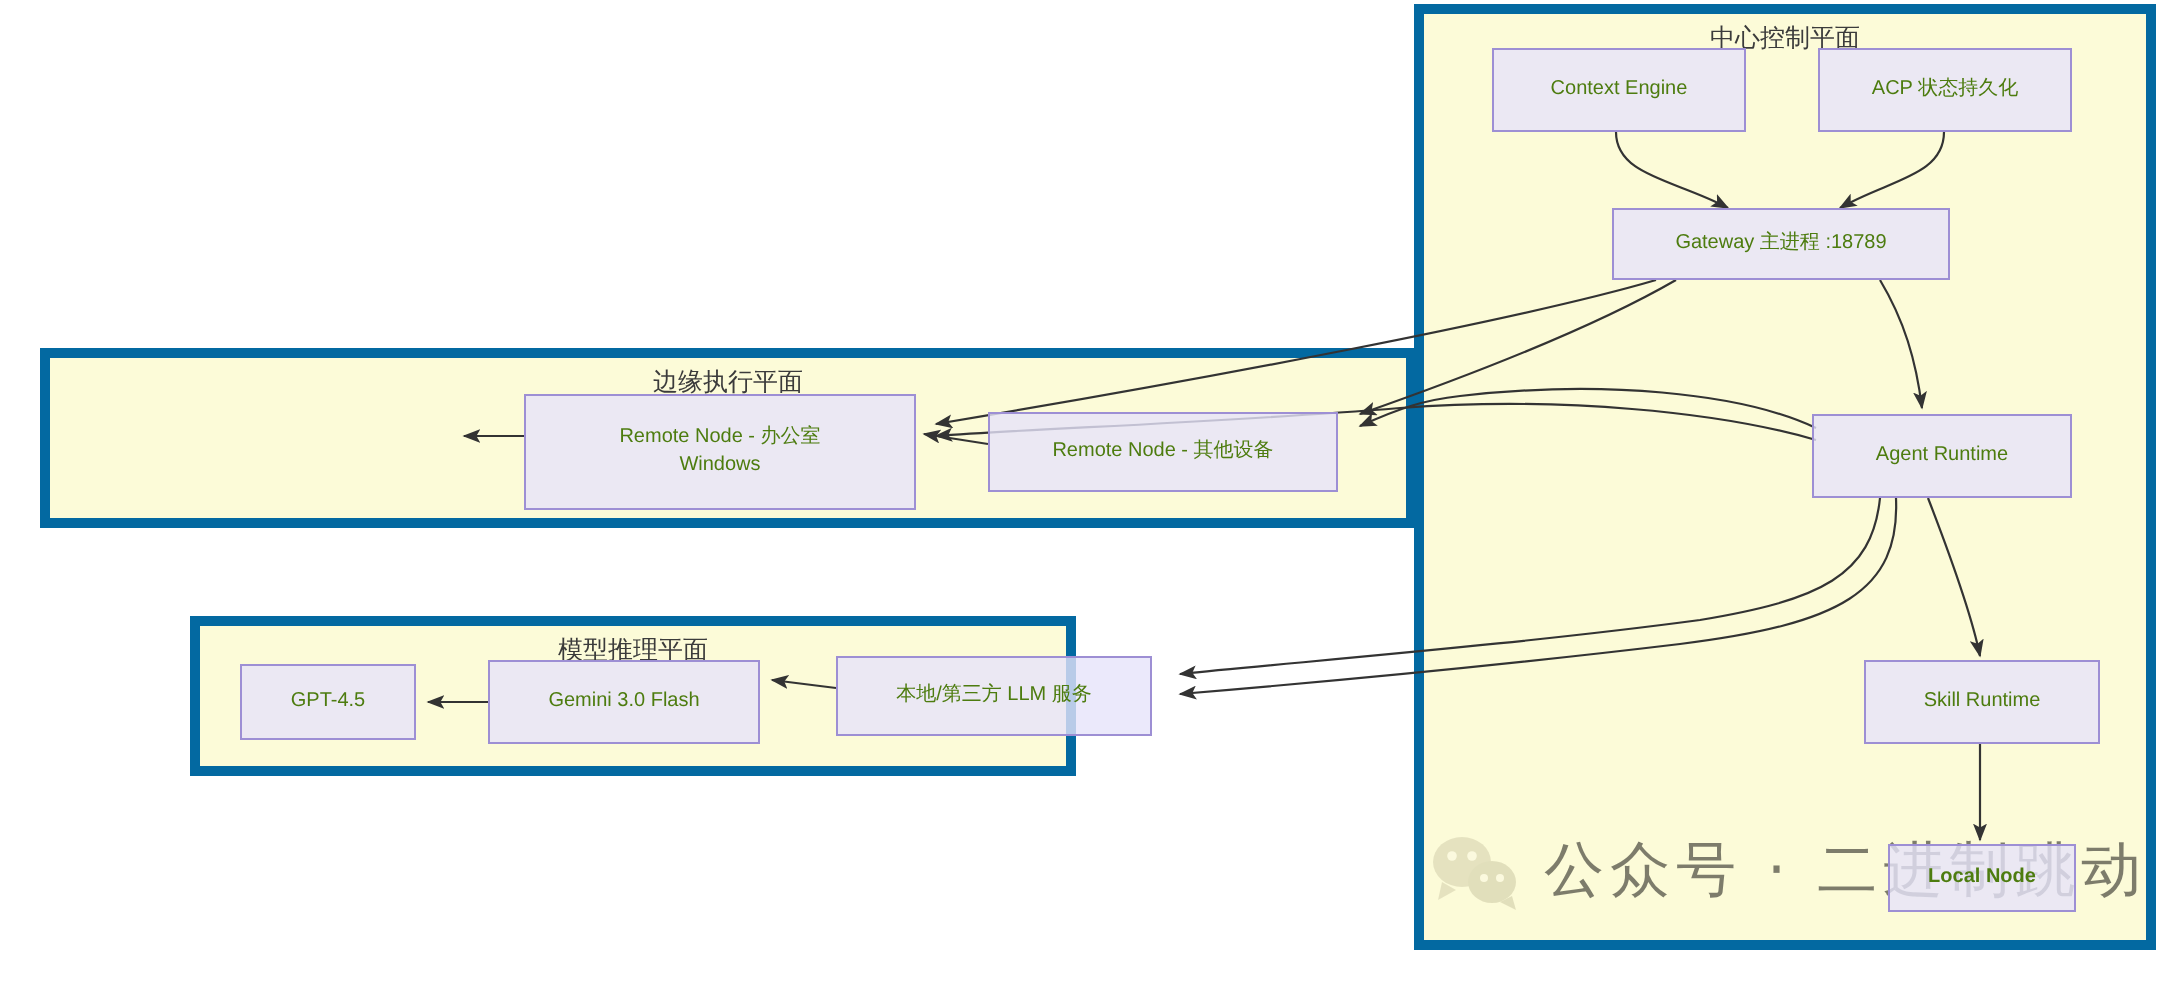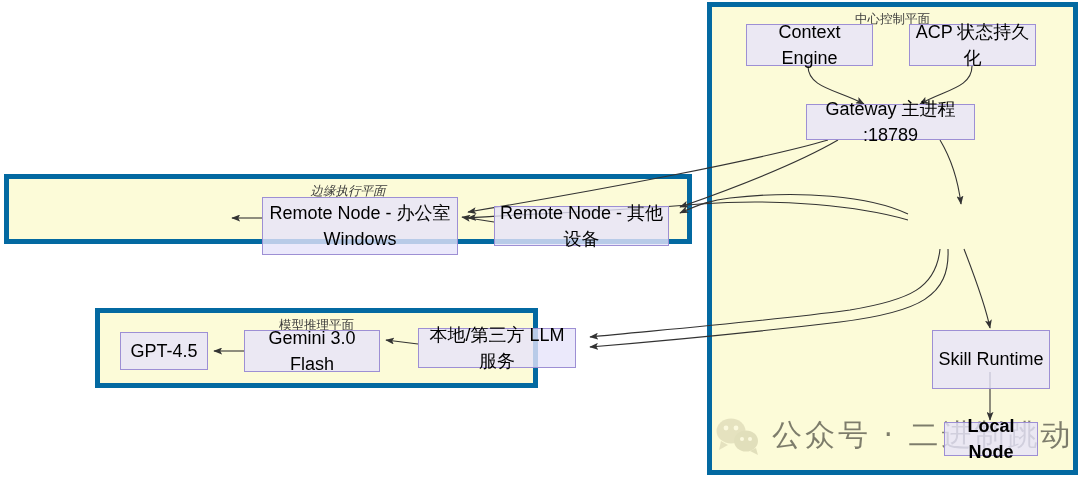--- a/index.html
+++ b/index.html
@@ -44,23 +44,23 @@
   
   .node {
     position: absolute;
     box-sizing: border-box;
     background: rgba(230, 227, 250, 0.80);
     border: 1px solid #9d8fd4;
     display: flex;
     align-items: center;
     justify-content: center;
     text-align: center;
-    font-size: 18px;
+    font-size: 10px;
     line-height: 1.45;
-    color: #000000;
+    color: #4d7c0f;
     padding: 2px 4px;
   }
   .node span { display: block; }
 
   
   #watermark {
     position: absolute;
     left: 716px;
     top: 415px;
     display: flex;
@@ -83,21 +83,21 @@
 </style>
 </head>
 <body>
 
 <div id="canvas">
 
   <div class="panel" id="panel-central" style="left:707px; top:2px; width:371px; height:473px;">
     <div class="panel-title">中心控制平面</div>
   </div>
 
-  <div class="panel" id="panel-edge" style="left:4px; top:174px; width:688px; height:70px;font-style:italic;">
+  <div class="panel" id="panel-edge" style="left:20px; top:174px; width:688px; height:90px;">
     <div class="panel-title">边缘执行平面</div>
   </div>
 
   <div class="panel" id="panel-model" style="left:95px; top:308px; width:443px; height:80px;">
     <div class="panel-title">模型推理平面</div>
   </div>
 
   <div id="watermark">
     <svg id="wechat-icon" width="44" height="38" viewBox="0 0 44 38">
       <ellipse cx="15" cy="14" rx="14.5" ry="12.5" fill="#cfcba8"></ellipse>
@@ -157,22 +157,25 @@
   </div>
 
   <div class="node" style="left:909px; top:24px; width:127px; height:42px;">
     <span>ACP 状态持久化</span>
   </div>
 
   <div class="node" style="left:806px; top:104px; width:169px; height:36px;">
     <span>Gateway 主进程 :18789</span>
   </div>
 
-
-  <div class="node" style="left:932px; top:330px; width:118px; height:59px;">
+  <div class="node" style="left:906px; top:207px; width:130px; height:42px;">
+    <span>Agent Runtime</span>
+  </div>
+
+  <div class="node" style="left:932px; top:330px; width:118px; height:42px;">
     <span>Skill Runtime</span>
   </div>
 
   <div class="node" style="left:944px; top:422px; width:94px; height:34px;font-weight:bold;">
     <span>Local Node</span>
   </div>
 
 
   <div class="node" style="left:262px; top:197px; width:196px; height:58px;">
     <div>

